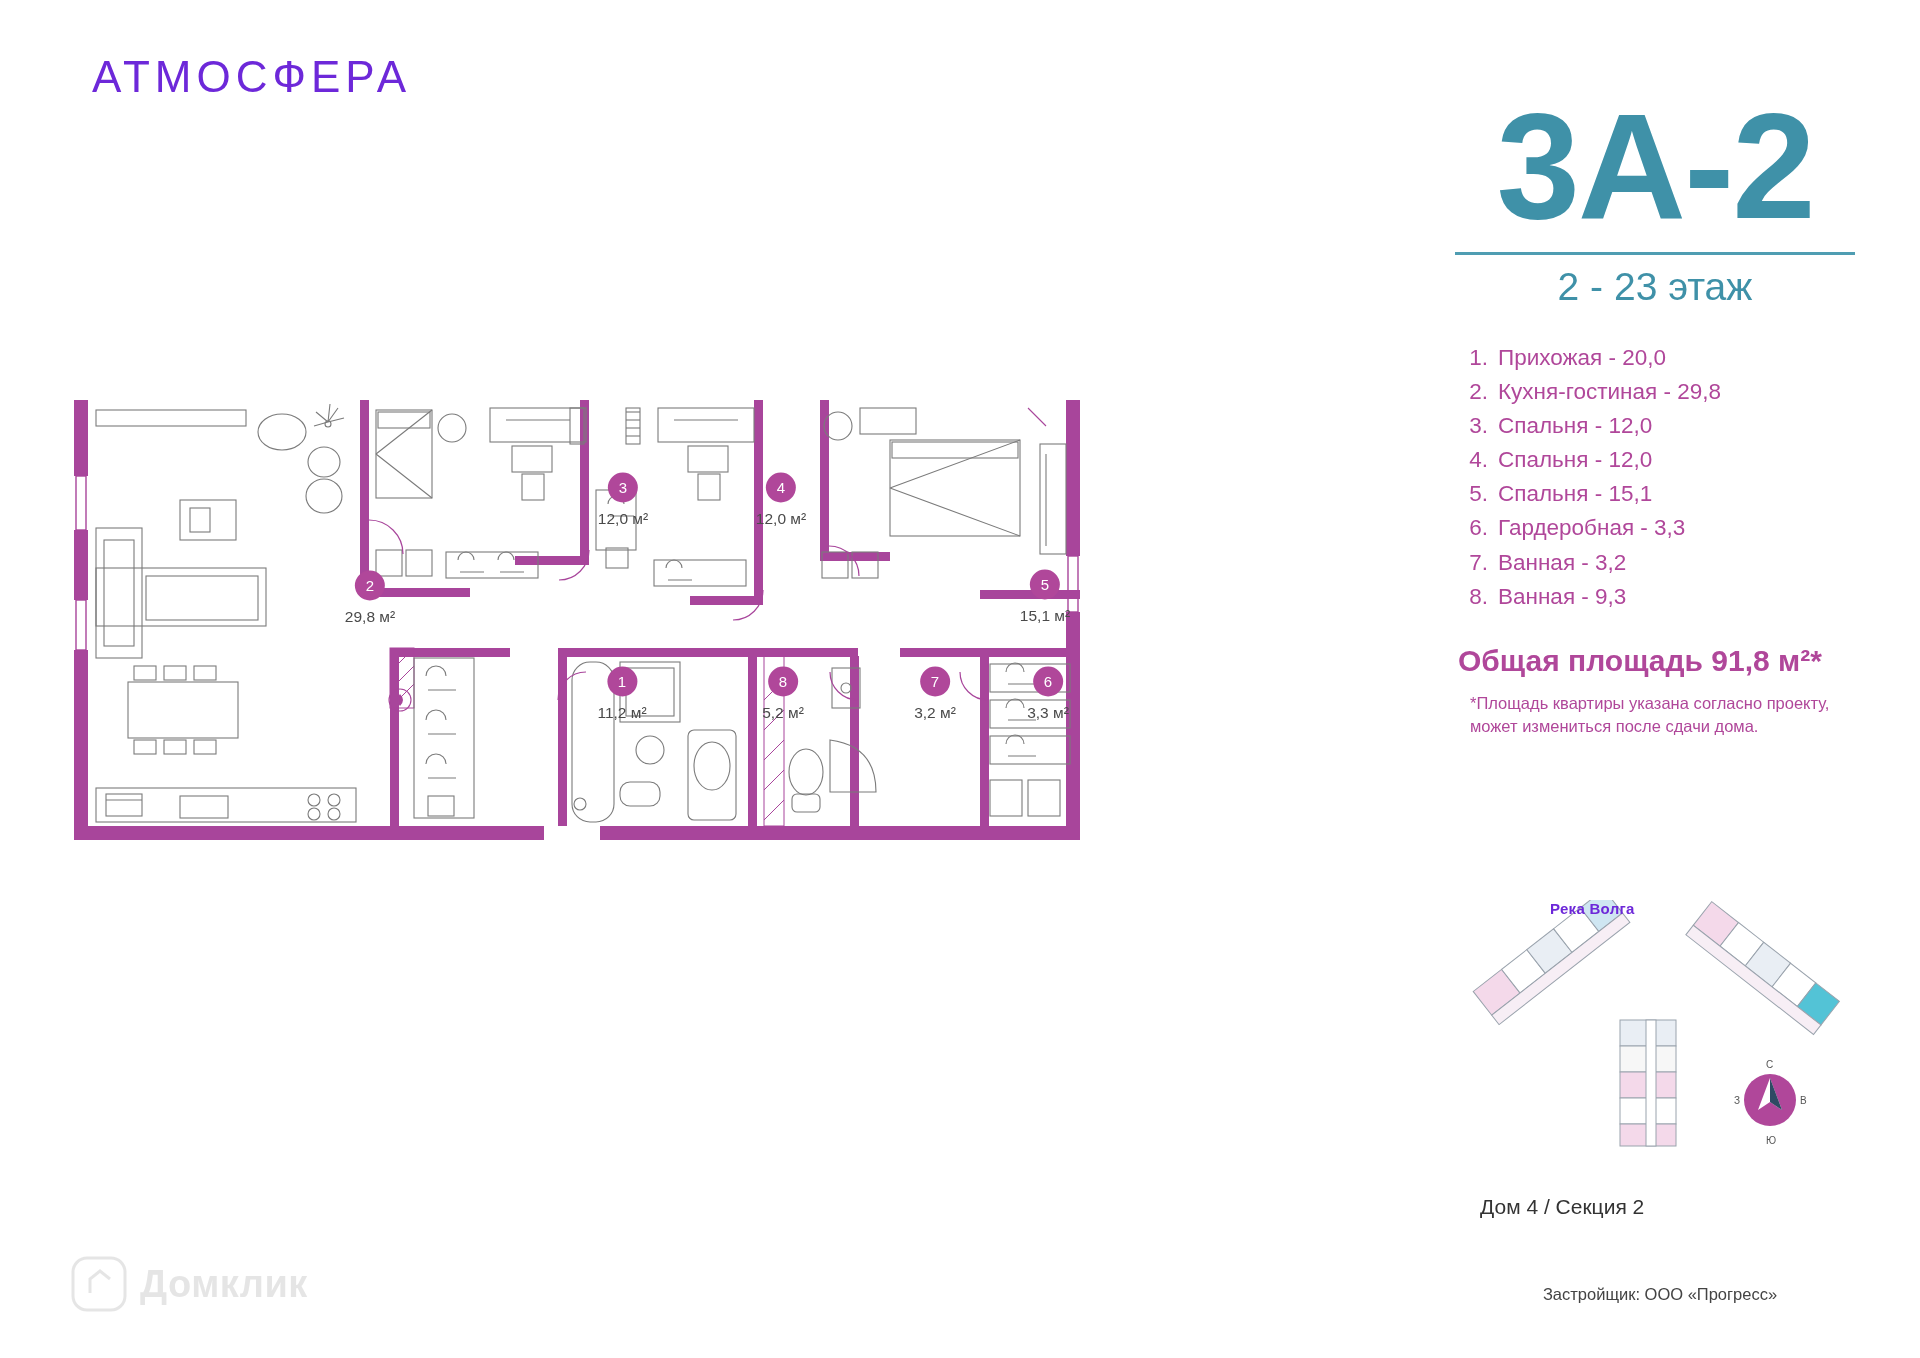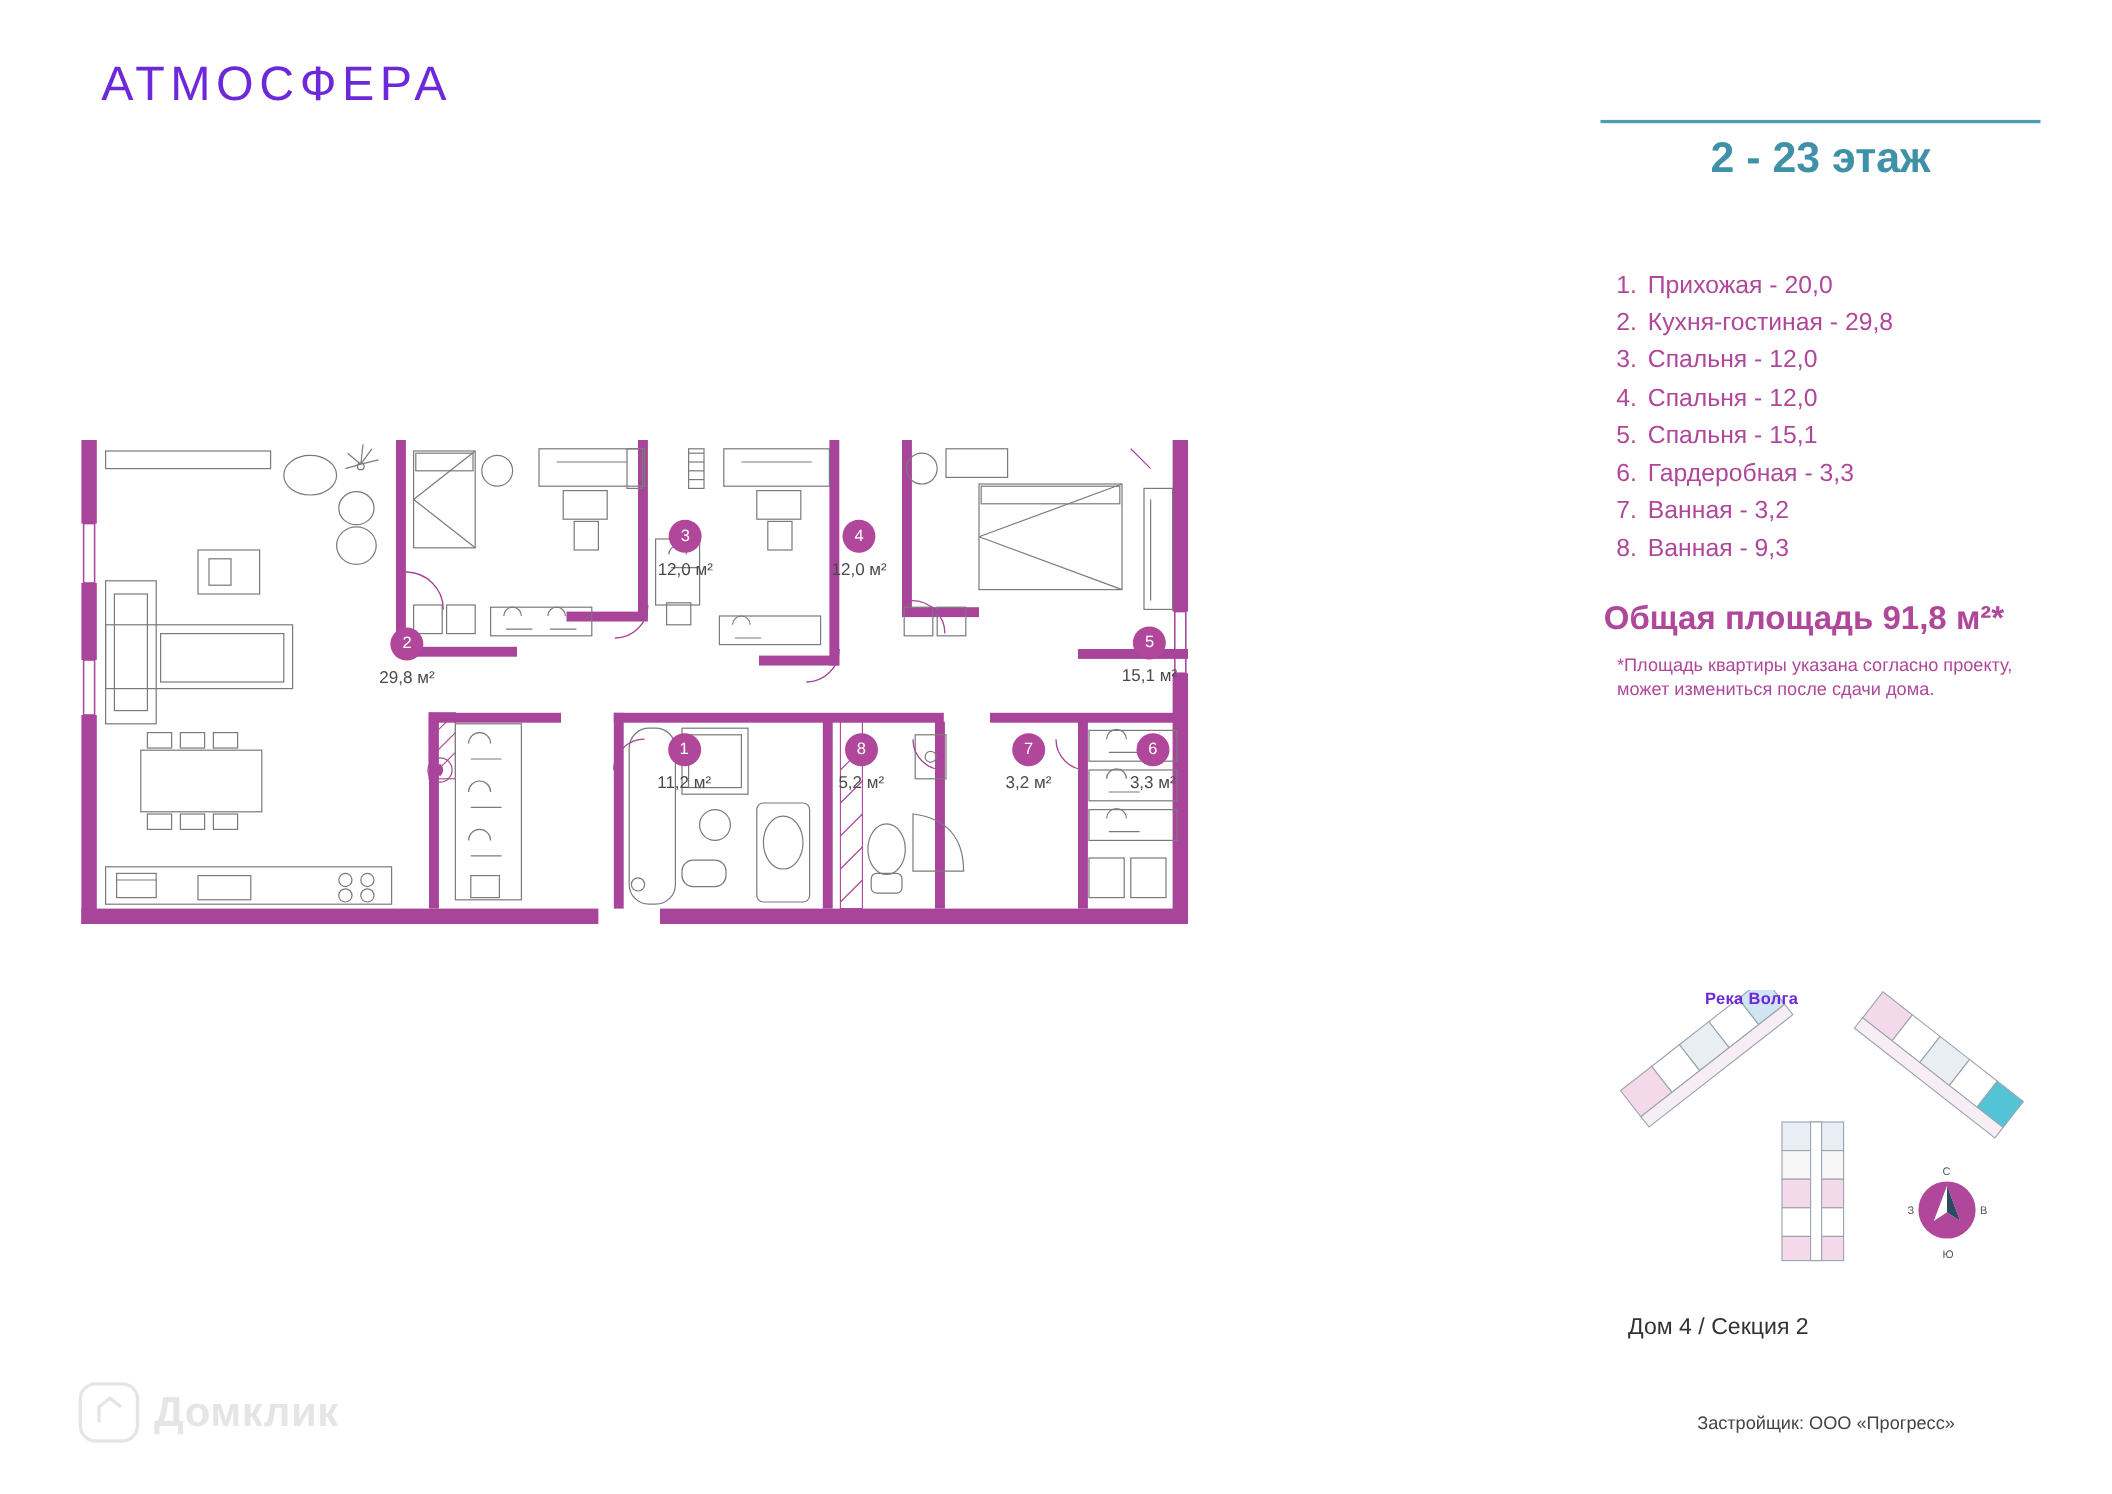--- a/index.html
+++ b/index.html
@@ -46,22 +46,22 @@
   .panel-rule {
     height: 3px;
     background: #4f9db2;
     margin: 14px auto 10px auto;
     width: 400px;
   }
   .floor-range {
     font-size: 39px;
     color: #3f91a8;
     text-align: center;
-    font-weight: 700;
-    margin-bottom: 76px;
+    font-weight: 400;
+    margin-bottom: 32px;
   }
   .rooms {
     margin: 0;
     padding: 0;
     list-style: none;
     color: #b0479a;
     font-size: 22.5px;
     line-height: 1.52;
     padding-left: 18px;
   }
@@ -444,20 +444,21 @@
     <div class="bubble">7</div>
     <div class="area">3,2 м²</div>
   </div>
   <div class="marker" style="left:988px; top:294px;">
     <div class="bubble">6</div>
     <div class="area">3,3 м²</div>
   </div>
 </div>
 
 <div class="panel">
+  <div class="plan-code">3А-2</div>
   <div class="panel-rule"></div>
   <div class="floor-range">2 - 23 этаж</div>
 
   <ul class="rooms">
     <li>
       <span class="num">1.</span>
       <span>Прихожая - 20,0</span>
     </li>
     <li>
       <span class="num">2.</span>

